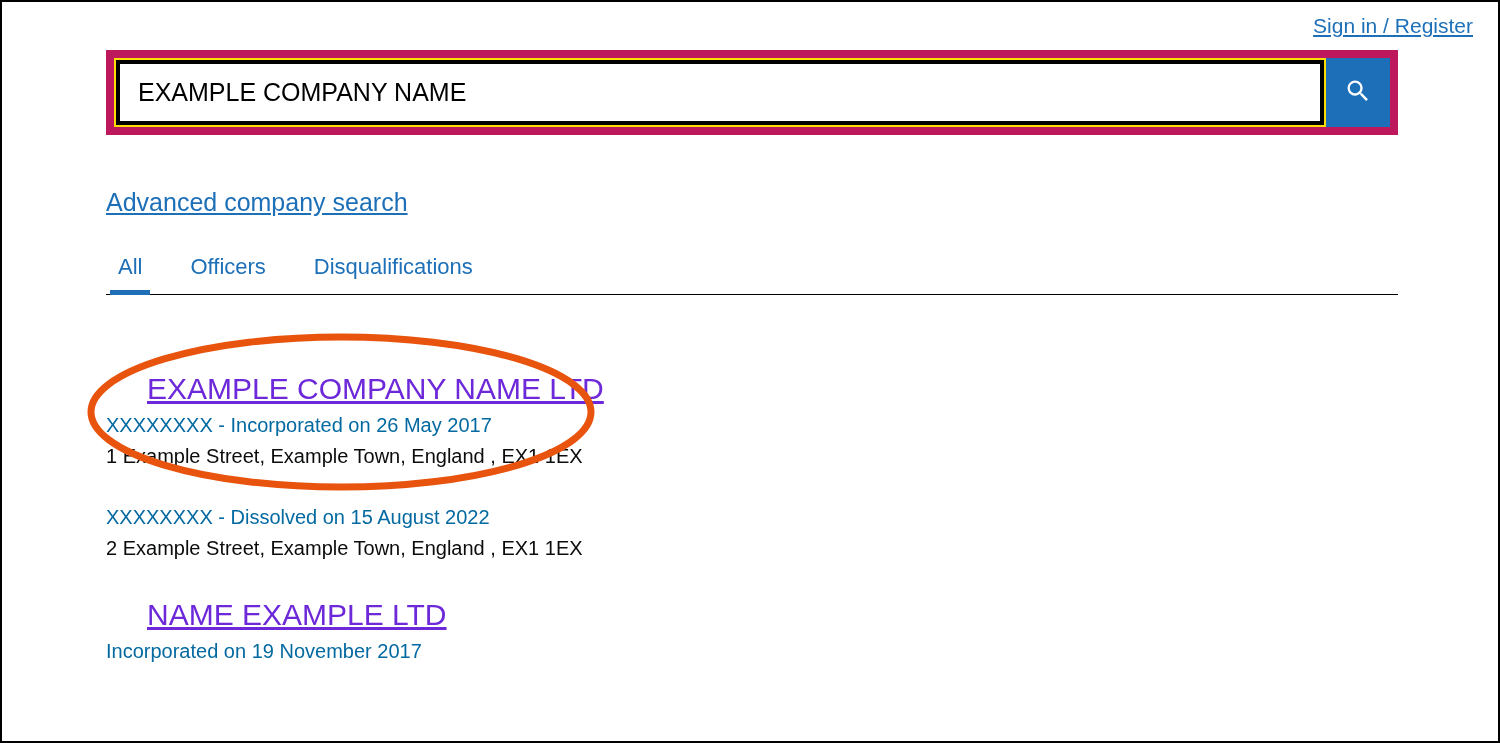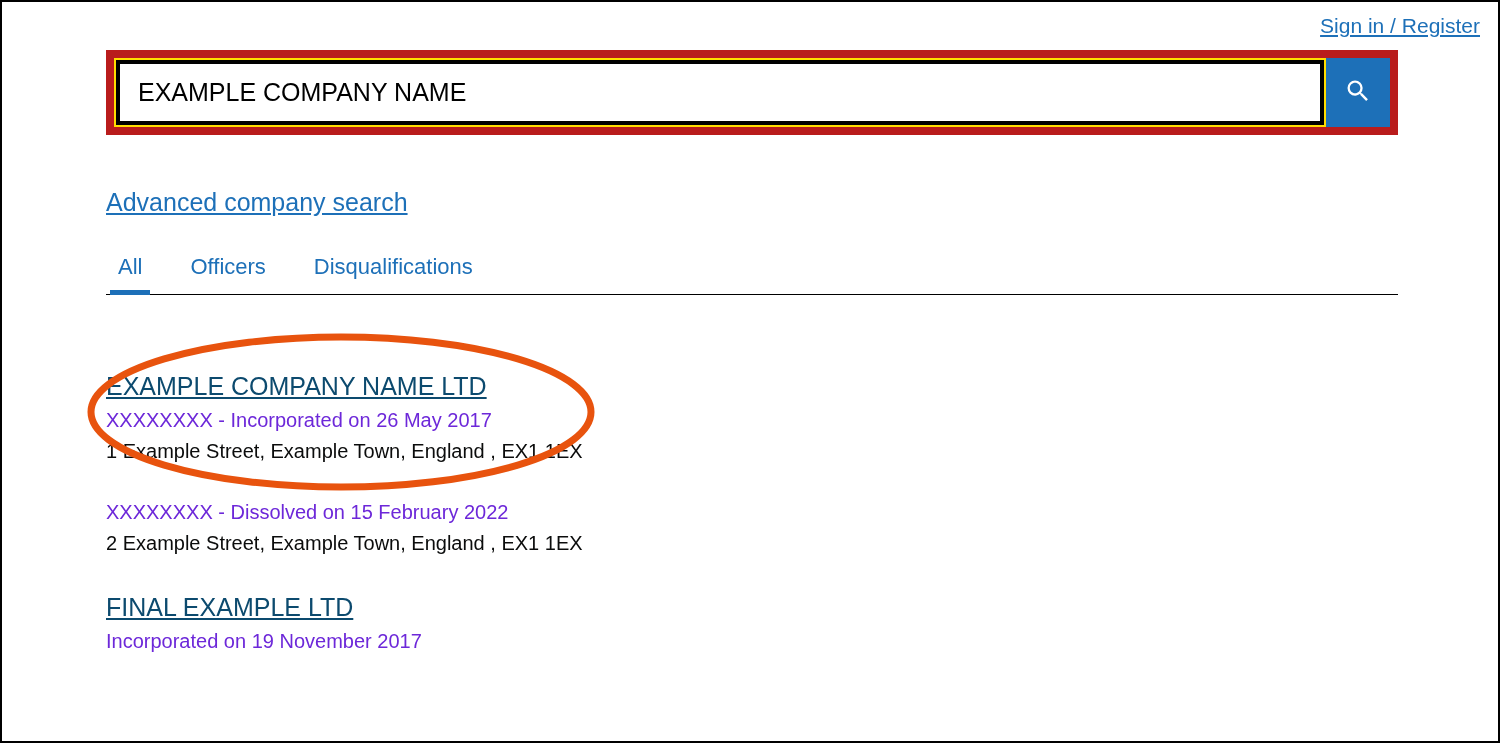--- a/index.html
+++ b/index.html
@@ -7,34 +7,34 @@
   font-family: Arial, Helvetica, sans-serif;
   background: #fff;
   width: 1500px;
   height: 743px;
   border: 2px solid #000;
   position: relative;
 }
 .header-links {
   position: absolute;
   top: 12px;
-  right: 18px;
+  right: 25px;
   text-align: center;
 }
 .header-links a {
   color: #1d70b8;
   text-decoration: underline;
   font-size: 21px;
 }
 .search-container {
   position: absolute;
   top: 48px;
   left: 104px;
   width: 1292px;
-  background: #b91c1c;
+  background: #be185d;
   padding: 8px;
   display: flex;
 }
 .search-input-wrap {
   flex: 1;
   border: 2px solid #ffdd00;
   background: #ffdd00;
   display: flex;
 }
 .search-input {
@@ -96,27 +96,28 @@
   position: absolute;
   top: 370px;
   left: 104px;
   width: 1292px;
 }
 .result {
   margin-bottom: 38px;
   position: relative;
 }
 .result-title {
-  color: #0c4a6e;
+  color: #6d28d9;
   text-decoration: underline;
-  font-size: 25px;
+  font-size: 30px;
   font-weight: 400;
+  margin-left: 41px;
 }
 .result-meta {
-  color: #6d28d9;
+  color: #0369a1;
   font-size: 20px;
   margin-top: 8px;
 }
 .result-address {
   color: #0b0c0c;
   font-size: 20px;
   margin-top: 8px;
 }
 .highlight-circle {
   position: absolute;
@@ -156,20 +157,20 @@
 <div class="results">
   <div class="result">
     <svg class="highlight-circle" style="top:-45px;left:-35px;" width="540" height="170" viewBox="0 0 540 170">
       <ellipse cx="270" cy="85" rx="250" ry="75" fill="none" stroke="#e8530e" stroke-width="7"></ellipse>
     </svg>
     <a href="#" class="result-title">EXAMPLE COMPANY NAME LTD</a>
     <div class="result-meta">XXXXXXXX - Incorporated on 26 May 2017</div>
     <div class="result-address">1 Example Street, Example Town, England , EX1 1EX</div>
   </div>
   <div class="result">
-    <div class="result-meta">XXXXXXXX - Dissolved on 15 February 2022</div>
+    <div class="result-meta">XXXXXXXX - Dissolved on 15 August 2022</div>
     <div class="result-address">2 Example Street, Example Town, England , EX1 1EX</div>
   </div>
   <div class="result">
-    <a href="#" class="result-title">FINAL EXAMPLE LTD</a>
+    <a href="#" class="result-title">NAME EXAMPLE LTD</a>
     <div class="result-meta">Incorporated on 19 November 2017</div>
   </div>
 </div>
 
 </body></html>

